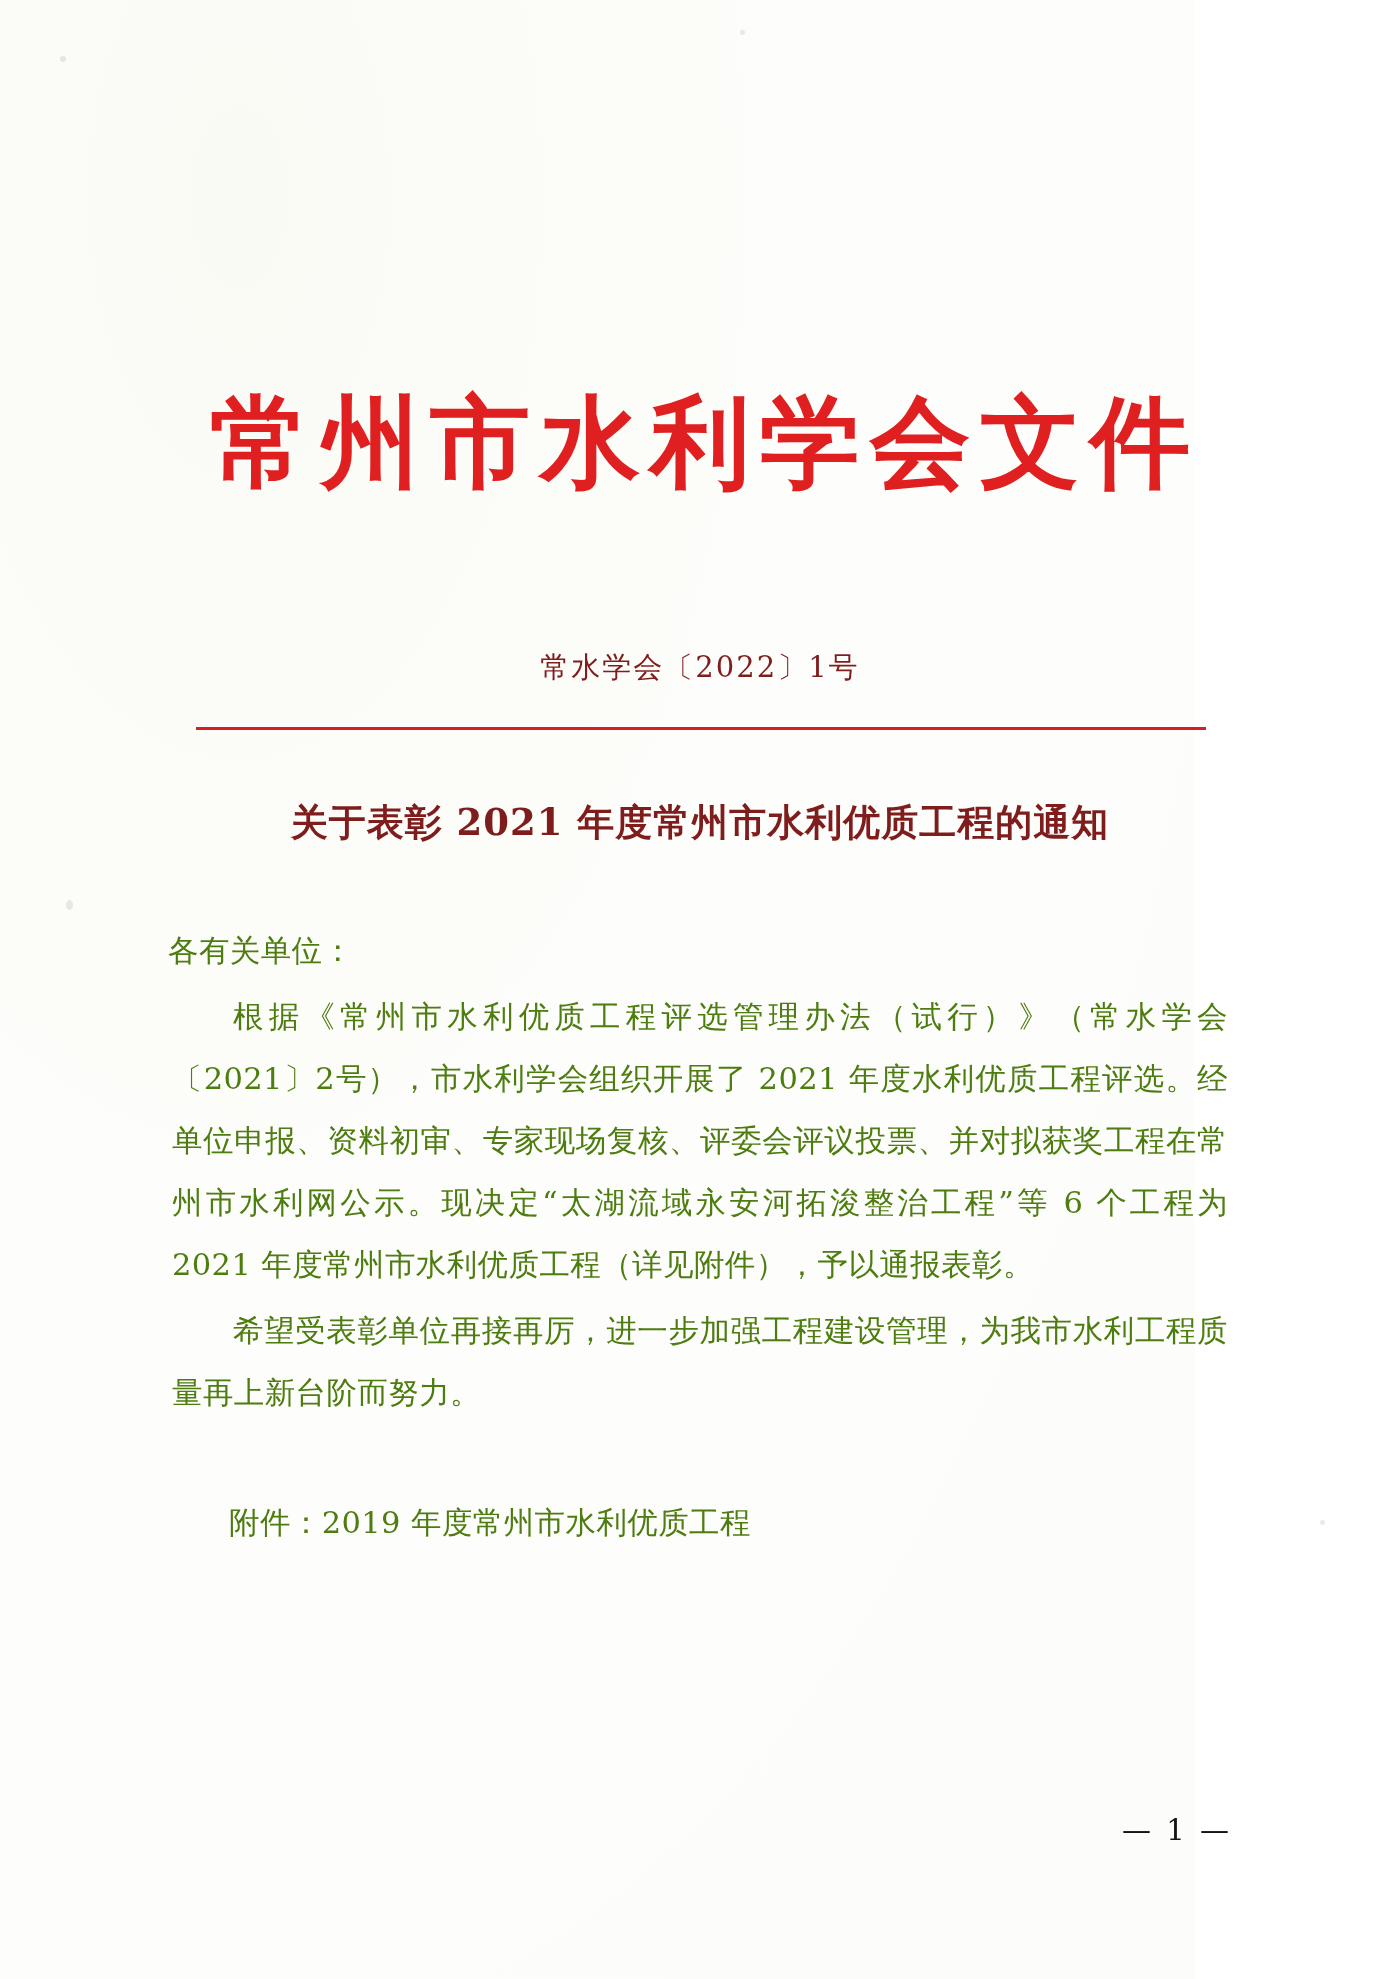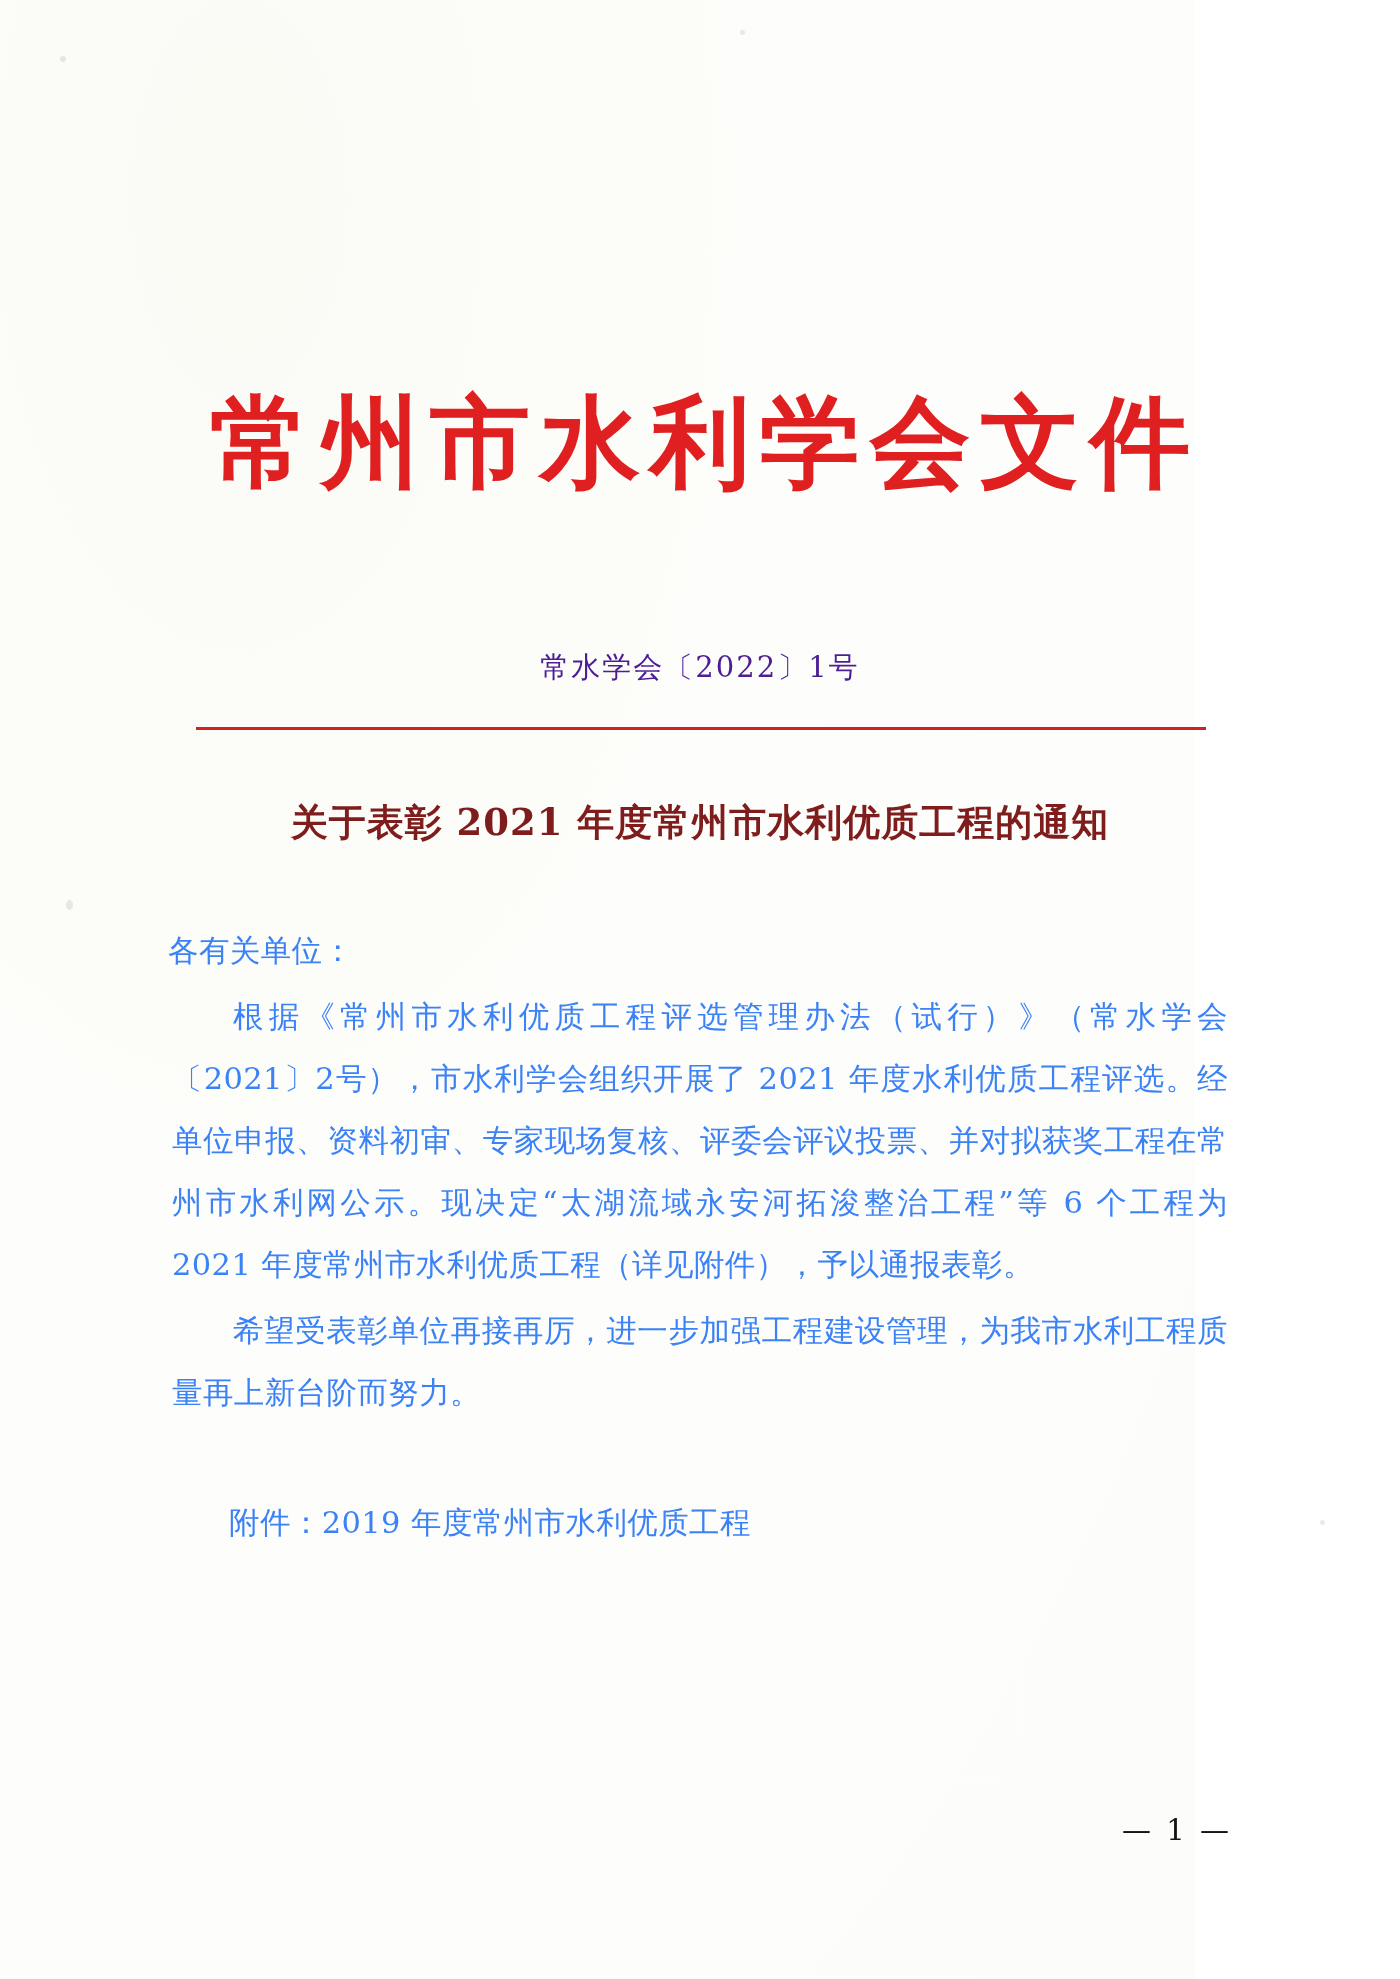--- a/index.html
+++ b/index.html
@@ -63,21 +63,21 @@
 
   
   .doc-number {
     position: absolute;
     top: 648px;
     left: 0;
     width: 1064px;
     text-align: center;
     font-size: 29px;
     letter-spacing: 2px;
-    color: #4c1d95;
+    color: #7f1d1d;
   }
 
   
   .red-rule {
     position: absolute;
     top: 727px;
     left: 28px;
     width: 1010px;
     height: 3px;
     background: #d32020;
@@ -98,21 +98,21 @@
   }
 
   
   .body-text {
     position: absolute;
     top: 920px;
     left: 0;
     width: 1064px;
     font-size: 30.5px;
     line-height: 62px;
-    color: #3b82f6;
+    color: #4d7c0f;
     letter-spacing: 0.4px;
   }
   .salutation {
     margin: 0 0 2px 0;
     text-align: left;
   }
   .para {
     margin: 4px;
     text-indent: 61px;
     text-align: justify;

